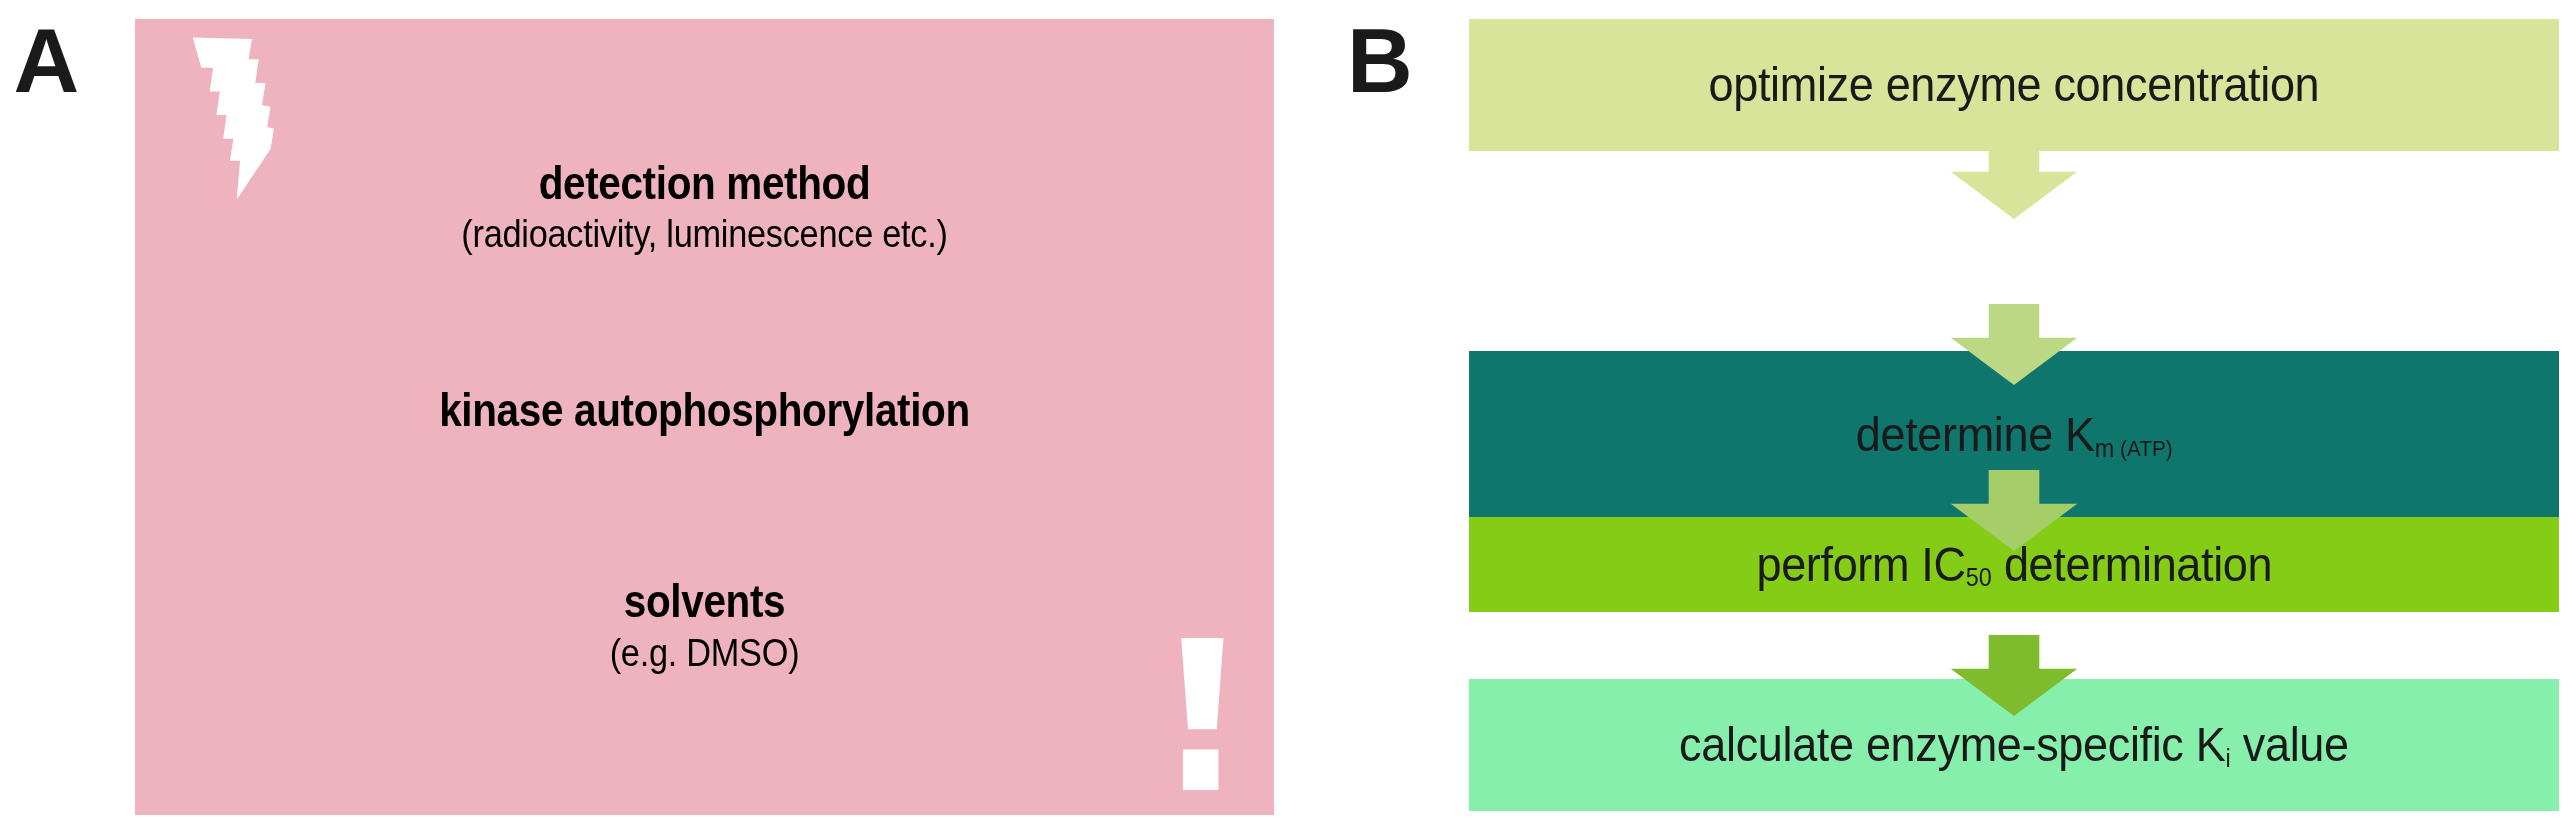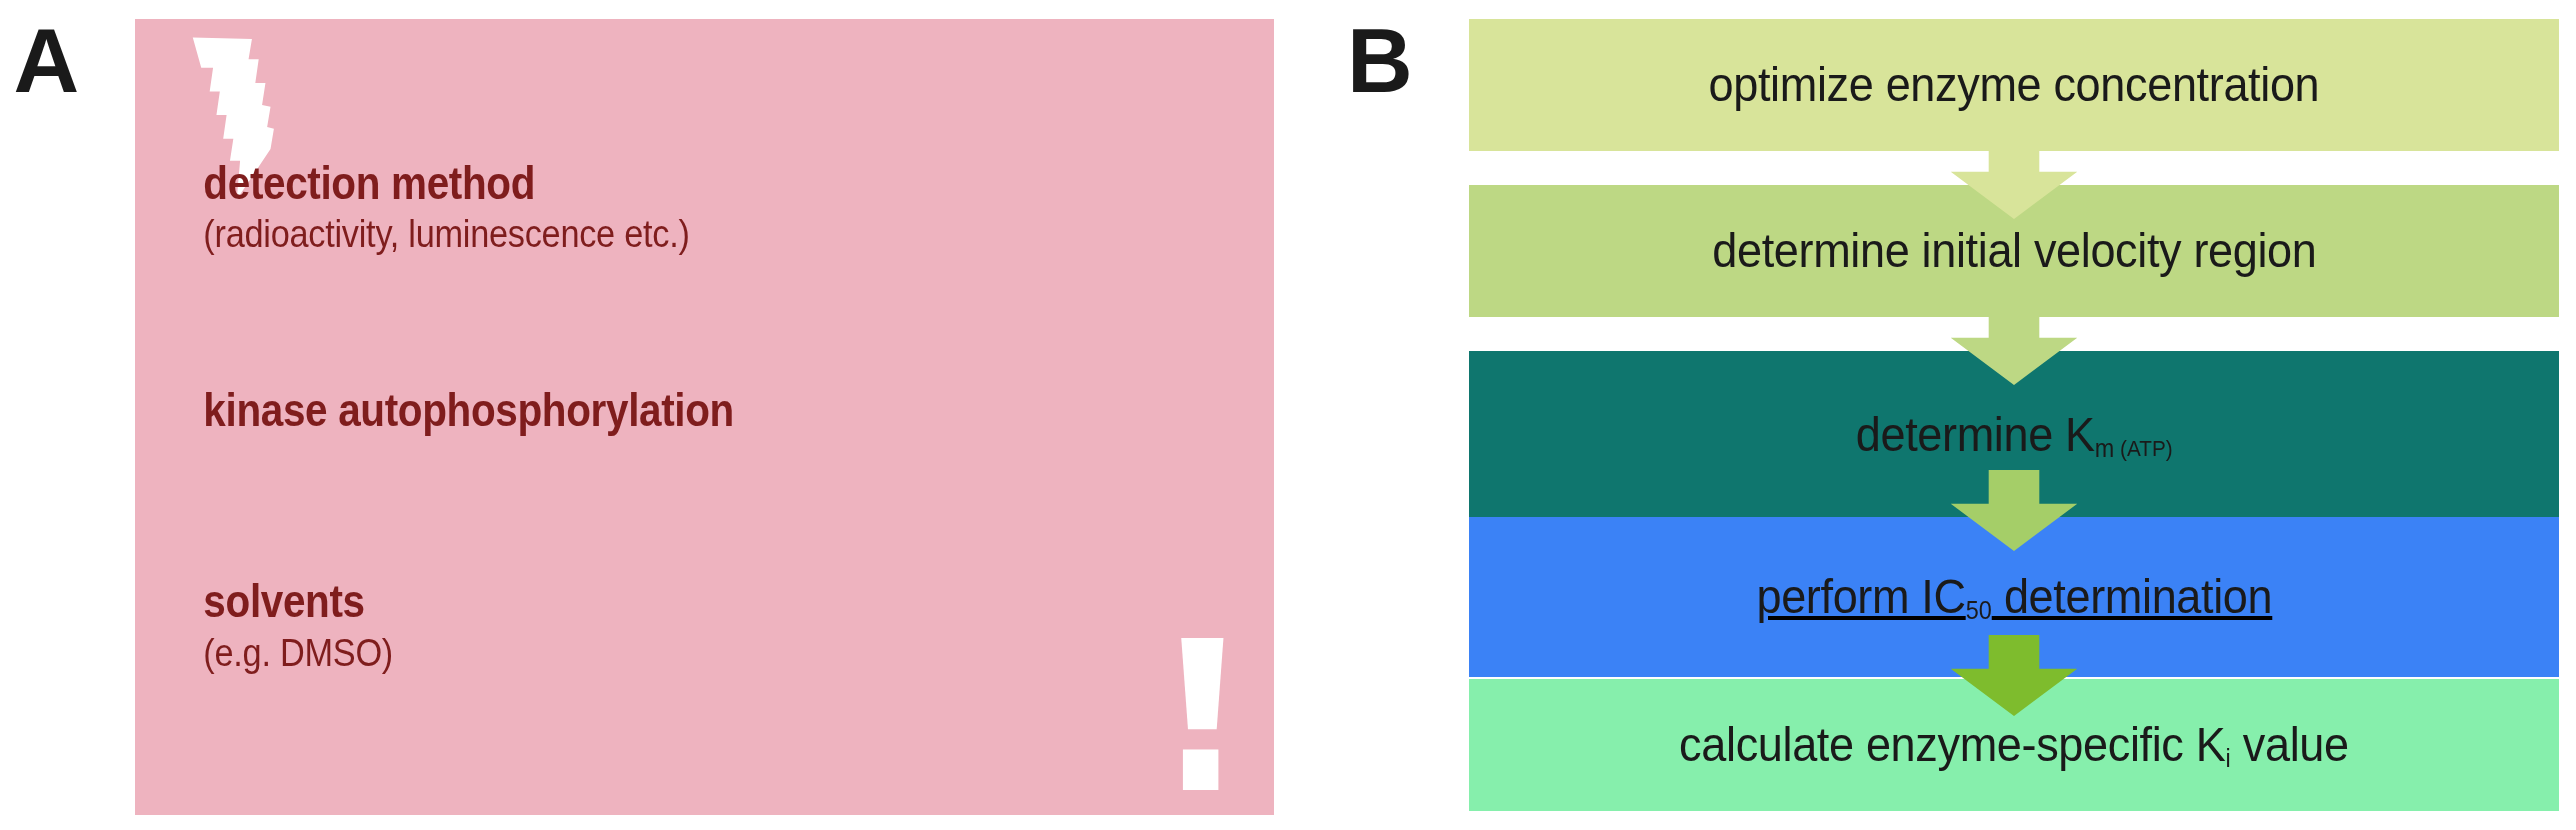--- a/index.html
+++ b/index.html
@@ -47,21 +47,22 @@
     display: flex;
     flex-direction: column;
     justify-content: flex-start;
     align-items: center;
     padding-top: 11.8px;
     box-sizing: border-box;
   }
 
   .factor {
     width: 100%;
-    color: #7f1d1d;
+    text-align: center;
+    color: #000000;
   }
   .factor-title {
     font-family: "Liberation Sans Narrow", "Liberation Sans", sans-serif;
     font-weight: bold;
     font-size: 46px;
     line-height: 1.16;
     letter-spacing: -0.4px;
     transform: scaleX(0.88);
   }
   .factor-sub {
@@ -194,39 +195,34 @@
 
   <div class="flow-step" id="step-0" style="top: 0px; height: 132px; background-color: rgb(216, 228, 154);">
     <span class="flow-label">
       <span class="t-main">optimize enzyme concentration</span>
     </span>
   </div>
   <svg class="flow-arrow" id="arrow-0" viewBox="0 0 150 96" style="top: 119px;">
     <polygon points="45,0 105,0 105,40 150,40 75,96 0,40 45,40" fill="#d8e49a"></polygon>
   </svg>
 
-  <div class="flow-step" id="step-1" style="top: 166px; height: 132px; background-color: rgb(189, 216, 132);">
-    <span class="flow-label">
-      <span class="t-main">determine initial velocity region</span>
-    </span>
-  </div>
   <svg class="flow-arrow" id="arrow-1" viewBox="0 0 150 96" style="top: 285px;">
     <polygon points="45,0 105,0 105,40 150,40 75,96 0,40 45,40" fill="#bdd884"></polygon>
   </svg>
 
   <div class="flow-step" id="step-2" style="top: 332px; height: 168px; background-color: #0f766e;">
     <span class="flow-label">
       <span class="t-main">determine K</span><sub class="t-sub">m</sub><sub class="t-sub2 sub-small"> (ATP)</sub>
     </span>
   </div>
   <svg class="flow-arrow" id="arrow-2" viewBox="0 0 150 96" style="top: 451px;">
     <polygon points="45,0 105,0 105,40 150,40 75,96 0,40 45,40" fill="#a5ce68"></polygon>
   </svg>
 
-  <div class="flow-step" id="step-3" style="top: 498px; height: 160px; background-color: #3b82f6; text-decoration: underline;">
+  <div class="flow-step" id="step-3" style="top: 498px; height: 95px; background-color: #84cc16;">
     <span class="flow-label">
       <span class="t-main">perform IC</span><sub class="t-sub">50</sub><span class="t-tail"> determination</span>
     </span>
   </div>
   <svg class="flow-arrow" id="arrow-3" viewBox="0 0 150 96" style="top: 616px;">
     <polygon points="45,0 105,0 105,40 150,40 75,96 0,40 45,40" fill="#7ebc2d"></polygon>
   </svg>
 
   <div class="flow-step" id="step-4" style="top: 660px; height: 132px; background-color: #86efac;">
     <span class="flow-label">

